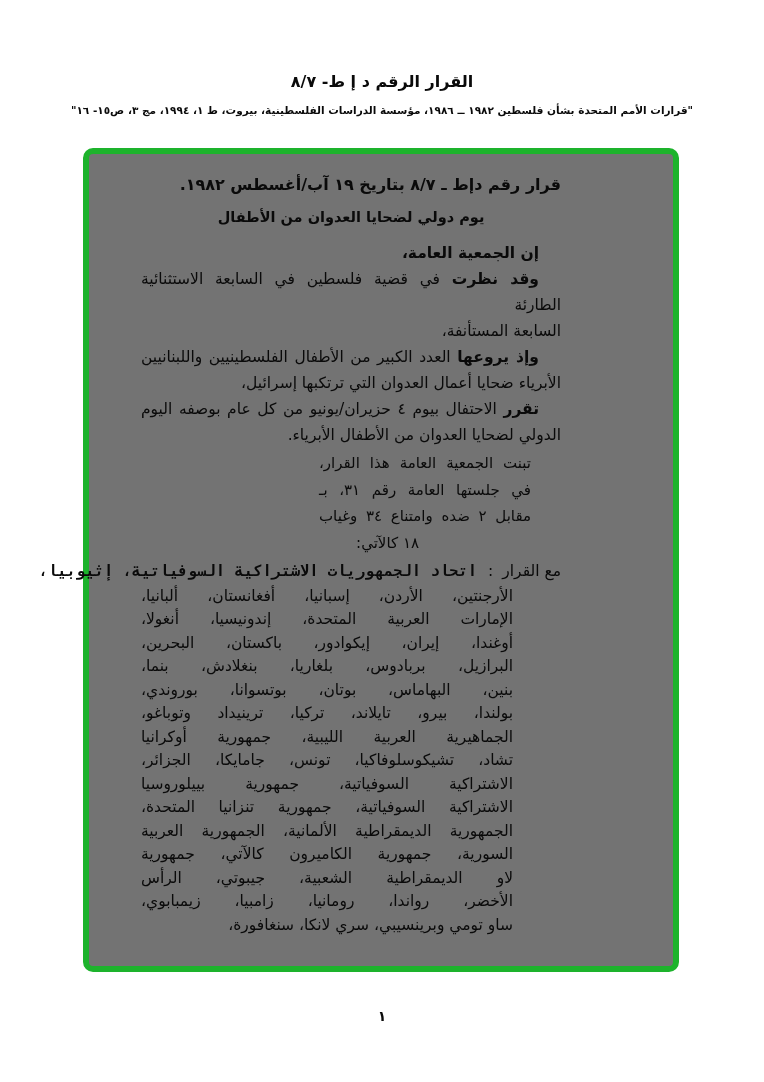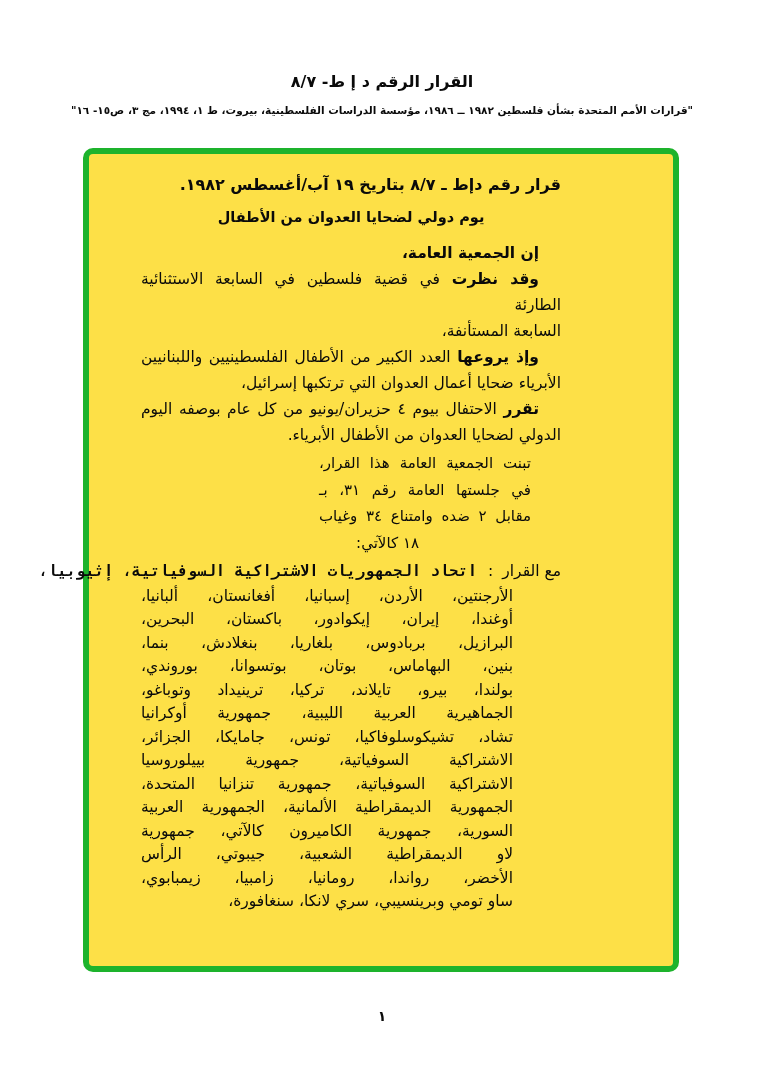--- a/index.html
+++ b/index.html
@@ -13,21 +13,21 @@
     position:absolute;top:72px;left:0;width:100%;
     text-align:center;font-weight:bold;font-size:16px;direction:rtl;
   }
   .hdr-src{
     position:absolute;top:104px;left:0;width:100%;
     text-align:center;font-weight:bold;font-size:10.5px;direction:rtl;
     letter-spacing:0;
   }
   .frame{
     position:absolute;left:83px;top:148px;width:584px;height:812px;
-    border:6px solid #1db32c;border-radius:10px;background:#fde047;
+    border:6px solid #1db32c;border-radius:10px;background:#737373;
   }
   .tb{
     position:absolute;top:10px;right:112px;width:420px;
     direction:rtl;font-size:15.5px;line-height:26px;
   }
   .res-title{
     font-weight:bold;font-size:16px;text-align:center;
     margin:8px 0 4px 60px;white-space:nowrap;
   }
   .res-subtitle{
@@ -100,20 +100,21 @@
         <div class="nlast">١٨ كالآتي:</div>
       </div>
 
       <div class="list">
         <div class="lline1">
           <span class="lbl">مع القرار</span>
           <span class="colon">:</span>
           <span class="fl">اتحاد الجمهوريات الاشتراكية السوفياتية، إثيوبيا،</span>
         </div>
         <div class="jl cont">الأرجنتين، الأردن، إسبانيا، أفغانستان، ألبانيا،</div>
+        <div class="jl cont">الإمارات العربية المتحدة، إندونيسيا، أنغولا،</div>
         <div class="jl cont">أوغندا، إيران، إيكوادور، باكستان، البحرين،</div>
         <div class="jl cont">البرازيل، بربادوس، بلغاريا، بنغلادش، بنما،</div>
         <div class="jl cont">بنين، البهاماس، بوتان، بوتسوانا، بوروندي،</div>
         <div class="jl cont">بولندا، بيرو، تايلاند، تركيا، ترينيداد وتوباغو،</div>
         <div class="jl cont">الجماهيرية العربية الليبية، جمهورية أوكرانيا</div>
         <div class="jl cont">تشاد، تشيكوسلوفاكيا، تونس، جامايكا، الجزائر،</div>
         <div class="jl cont">الاشتراكية السوفياتية، جمهورية بييلوروسيا</div>
         <div class="jl cont">الاشتراكية السوفياتية، جمهورية تنزانيا المتحدة،</div>
         <div class="jl cont">الجمهورية الديمقراطية الألمانية، الجمهورية العربية</div>
         <div class="jl cont">السورية، جمهورية الكاميرون كالآتي، جمهورية</div>

